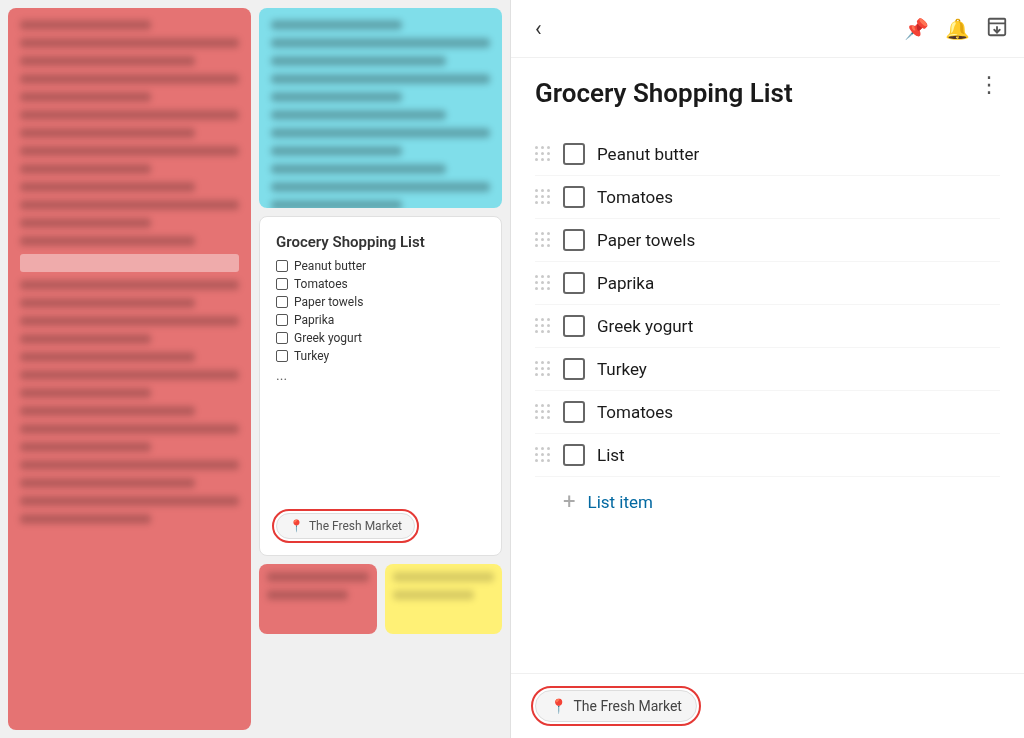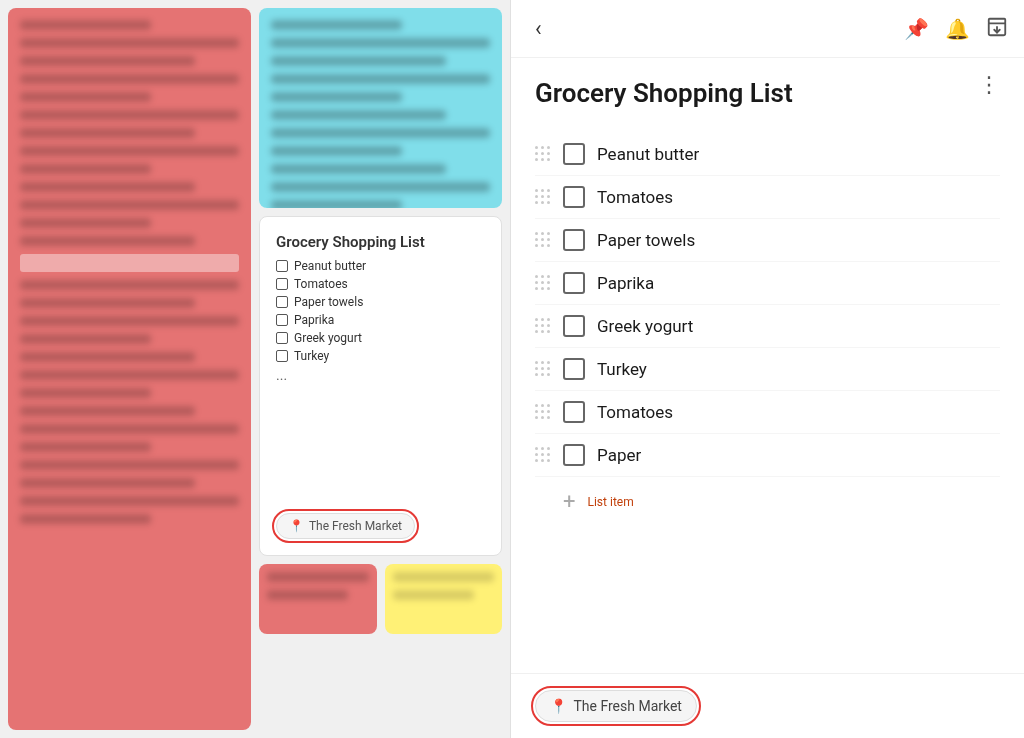--- a/index.html
+++ b/index.html
@@ -222,22 +222,22 @@
       padding: 12px 0;
     }
 
     .add-icon {
       font-size: 22px;
       color: #aaa;
       margin-left: 4px;
     }
 
     .add-item-text {
-      font-size: 12px;
-      color: #c2410c;
+      font-size: 17px;
+      color: #0369a1;
     }
 
     .detail-footer {
       padding: 16px 24px;
       border-top: 1px solid #f0f0f0;
     }
 
     .detail-location-badge {
       display: inline-flex;
       align-items: center;
@@ -518,21 +518,21 @@
             <div class="drag-dot"></div>
             <div class="drag-dot"></div>
           <div class="drag-dot"></div>
             <div class="drag-dot"></div>
             <div class="drag-dot"></div>
           <div class="drag-dot"></div>
             <div class="drag-dot"></div>
             <div class="drag-dot"></div>
         </div>
         <div class="item-checkbox"></div>
-        <span class="item-text">Paper</span>
+        <span class="item-text">List</span>
       </div>
 
       <div class="add-item-row">
         <span class="add-icon" style="margin-left: 28px;">+</span>
         <span class="add-item-text">List item</span>
       </div>
     </div>
   </div>
 
   <div class="detail-footer">

